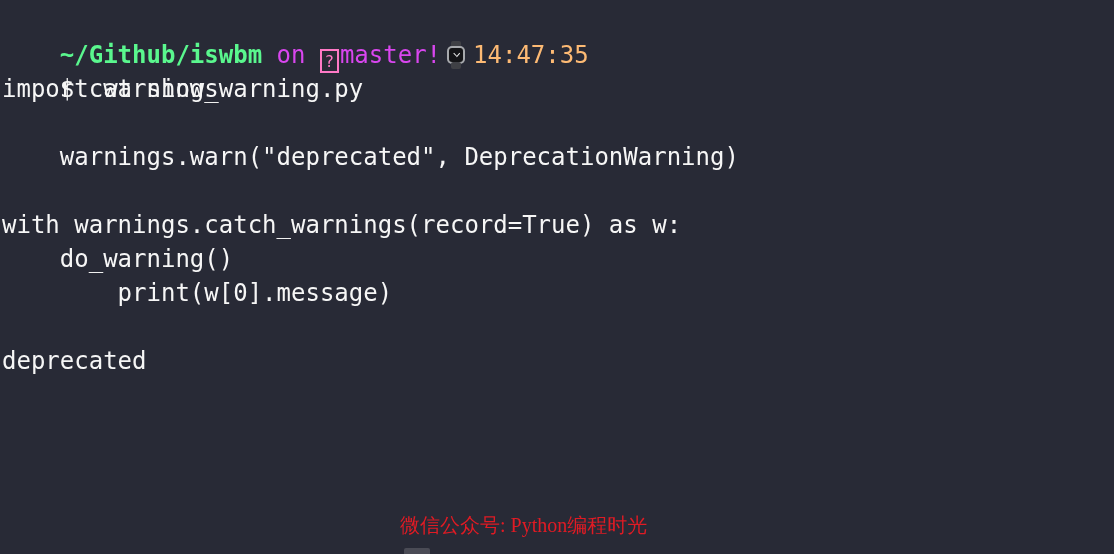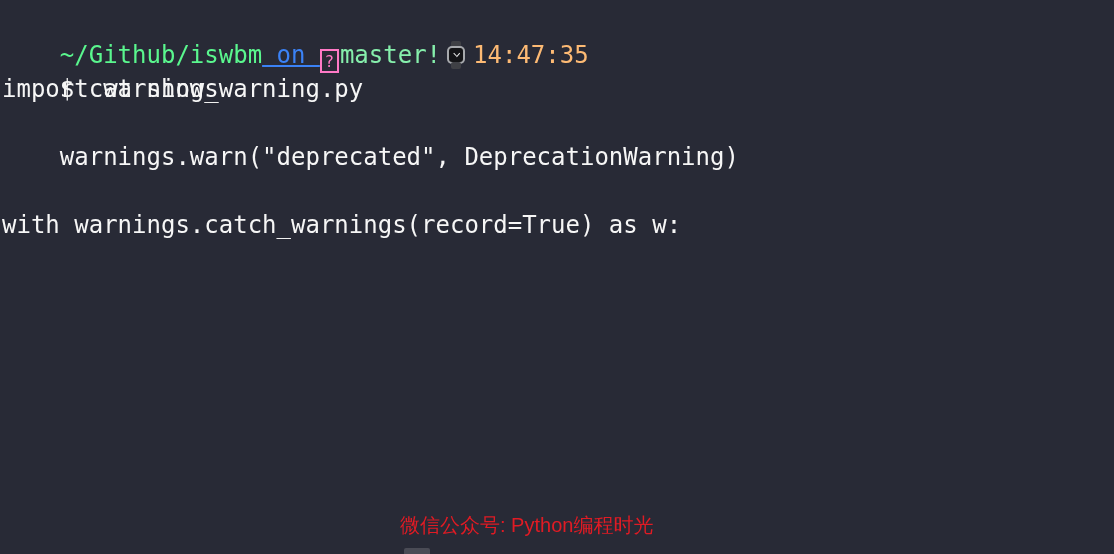--- a/index.html
+++ b/index.html
@@ -22,23 +22,23 @@
   }
   .line {
     height: 34px;
     white-space: pre;
     padding-left: 2px;
     letter-spacing: 0px;
   }
   .blank { height: 34px; }
 
   .seg { white-space: pre; }
-  .path  { color: #5af78e; font-weight: normal; }
-  .on    { color: #3b82f6; text-decoration: underline; }
-  .branch{ color: #86efac; }
+  .path  { color: #5af78e; font-weight: bold; }
+  .on    { color: #d946ef; }
+  .branch{ color: #d946ef; }
   .time  { color: #fdba74; }
   .cmd   { color: #f6f6f6; }
   .out   { color: #f6f6f6; margin-top: 37px; }
 
   
   .tofu {
     display: inline-block;
     width: 19px;
     height: 24px;
     line-height: 22px;
@@ -100,21 +100,21 @@
     top: 11px;
     transform-origin: bottom center;
   }
   .watch .hand-a { transform: rotate(40deg); }
   .watch .hand-b { transform: rotate(-45deg); height: 4px; }
 
   .watermark {
     position: absolute;
     left: 400px;
     top: 512px;
-    font-family: Liberation Sans, sans-serif;
+    font-family: Liberation Serif, serif;
     font-size: 20px;
     line-height: 26px;
     color: #e01b24;
     white-space: pre;
   }
   .bottom-artifact {
     position: absolute;
     left: 404px;
     top: 548px;
     width: 26px;
@@ -134,22 +134,25 @@
 
   <div class="line">
     <span class="seg cmd">$ </span><span class="seg cmd">cat show_warning.py</span>
   </div>
 
   <div class="line"><span class="seg out">import warnings</span></div>
   <div class="line"><span class="seg out"></span></div>
   <div class="line"><span class="seg out">    warnings.warn("deprecated", DeprecationWarning)</span></div>
   <div class="line"><span class="seg out"></span></div>
   <div class="line"><span class="seg out">with warnings.catch_warnings(record=True) as w:</span></div>
+  <div class="line"><span class="seg out">    do_warning()</span></div>
+  <div class="line"><span class="seg out">        print(w[0].message)</span></div>
 
   <div class="blank"></div>
 
 
 
+  <div class="line"><span class="seg out">deprecated</span></div>
 
   <div class="watermark">微信公众号: Python编程时光</div>
   <div class="bottom-artifact"></div>
 
 </div>
 
 </body></html>

